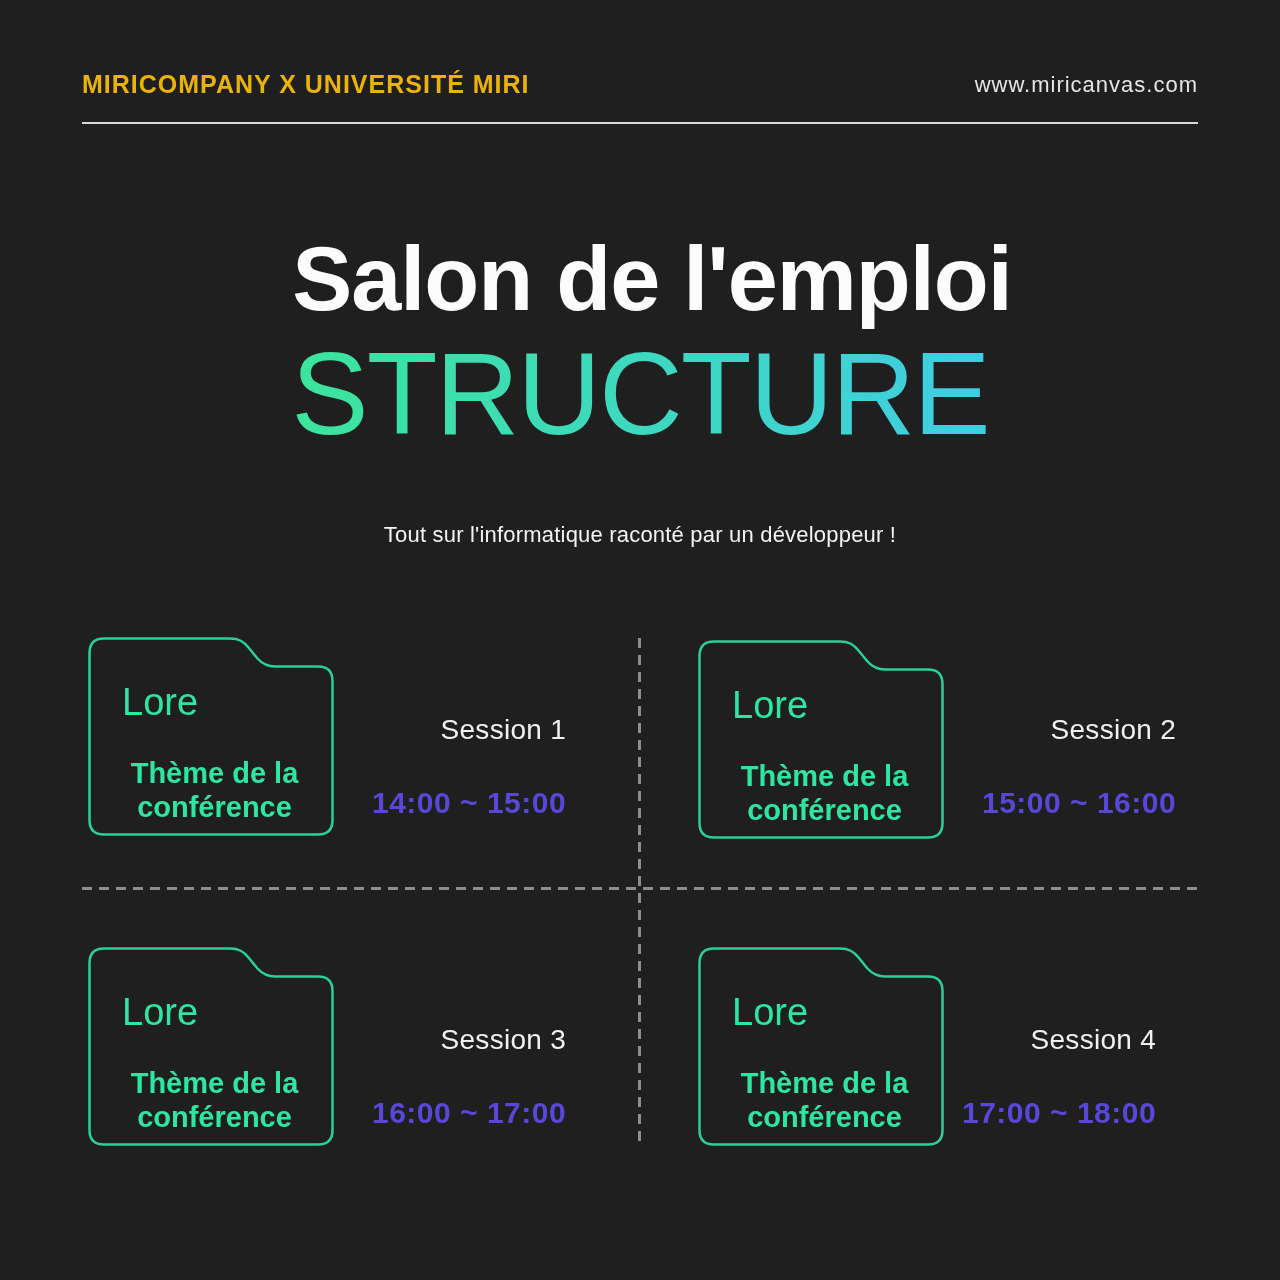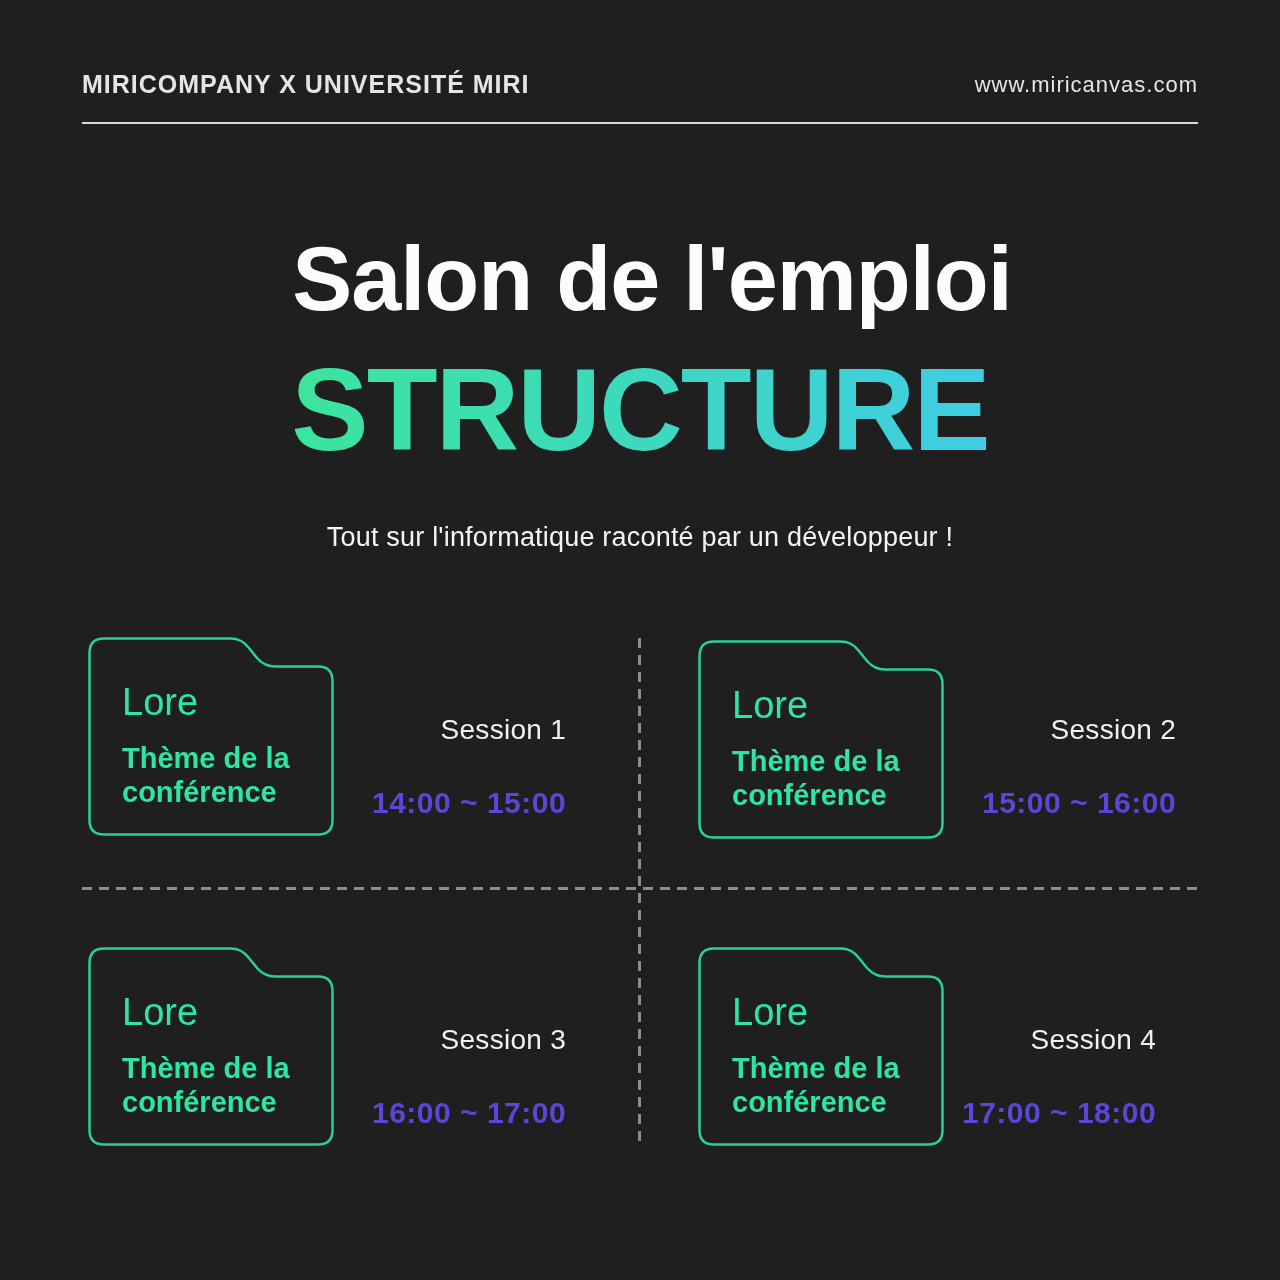--- a/index.html
+++ b/index.html
@@ -18,21 +18,21 @@
   }
 
   
   .brand {
     position: absolute;
     left: 82px;
     top: 70px;
     font-size: 25px;
     font-weight: 700;
     letter-spacing: 1px;
-    color: #e5e5e5;
+    color: #eab308;
   }
   .site {
     position: absolute;
     right: 82px;
     top: 72px;
     font-size: 22px;
     font-weight: 400;
     letter-spacing: 1px;
     color: #e6e6e6;
     margin-left: 27px;
@@ -55,40 +55,40 @@
     text-align: center;
     font-size: 90px;
     font-weight: 700;
     letter-spacing: -1px;
     color: var(--title-white, #fcfcfc);
     line-height: 1.1;
   }
   .highlight {
     position: absolute;
     left: 0;
-    top: 352px;
+    top: 336px;
     width: 100%;
     text-align: center;
     font-size: 116px;
-    font-weight: 700;
+    font-weight: 400;
     letter-spacing: -2px;
     line-height: 1.0;
     background: linear-gradient(90deg, var(--gradient-start, #3be98d) 12%, var(--gradient-end, #40c8f1) 88%);
     -webkit-background-clip: text;
     background-clip: text;
     color: transparent;
     -webkit-text-fill-color: transparent;
   }
   .subtitle {
     position: absolute;
     left: 0;
     top: 522px;
     width: 100%;
     text-align: center;
-    font-size: 27px;
+    font-size: 22px;
     font-weight: 400;
     color: #f4f4f4;
     letter-spacing: 0.2px;
   }
 
   
   .divider-h {
     position: absolute;
     left: 82px;
     top: 887px;
@@ -121,26 +121,27 @@
     position: absolute;
     left: 34px;
     top: 44px;
     font-size: 38px;
     font-weight: 400;
     color: var(--accent-green, #2ee6a1);
   }
   .folder-sub {
     position: absolute;
     left: 34px;
-    top: 104px;
+    top: 119px;
     width: 185px;
     font-size: 29px;
     font-weight: 700;
     line-height: 1.18;
     color: var(--accent-green, #2ee6a1);
+    text-align: center;
   }
   .meta {
     position: absolute;
   }
   .session-label {
     font-size: 28px;
     font-weight: 500;
     color: #f1f1f1;
     letter-spacing: 0.3px;
     text-align: right;

